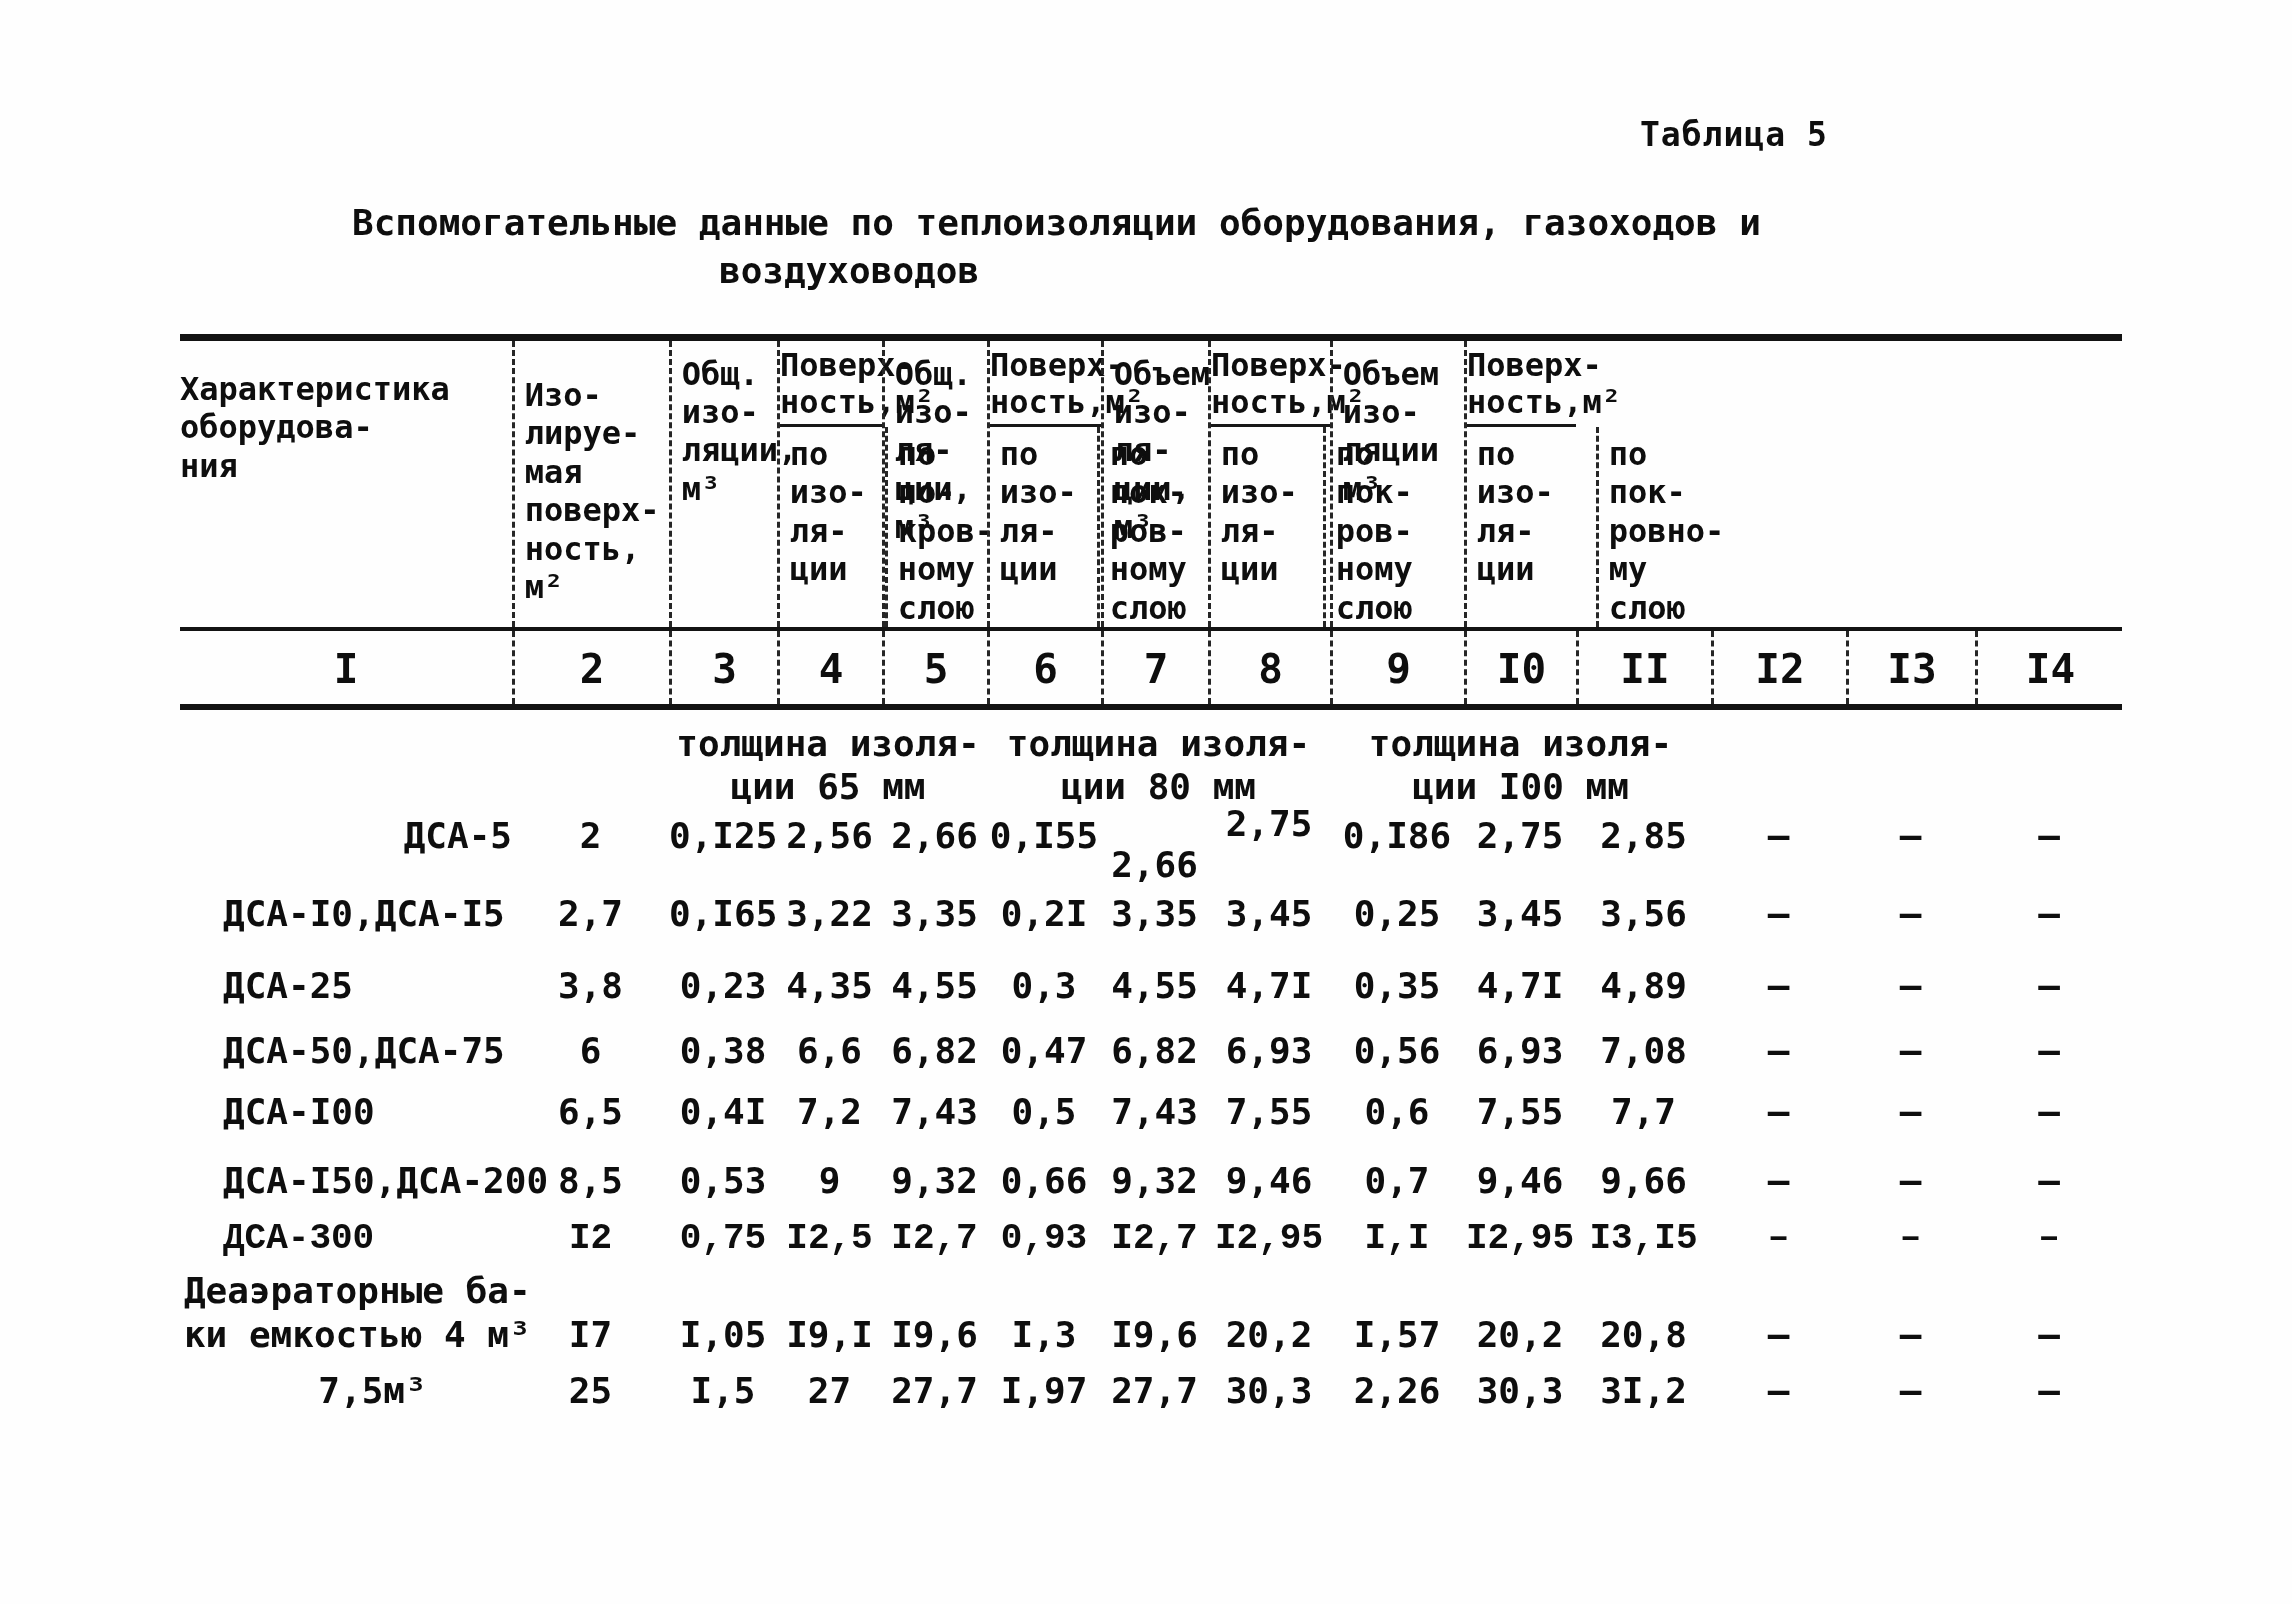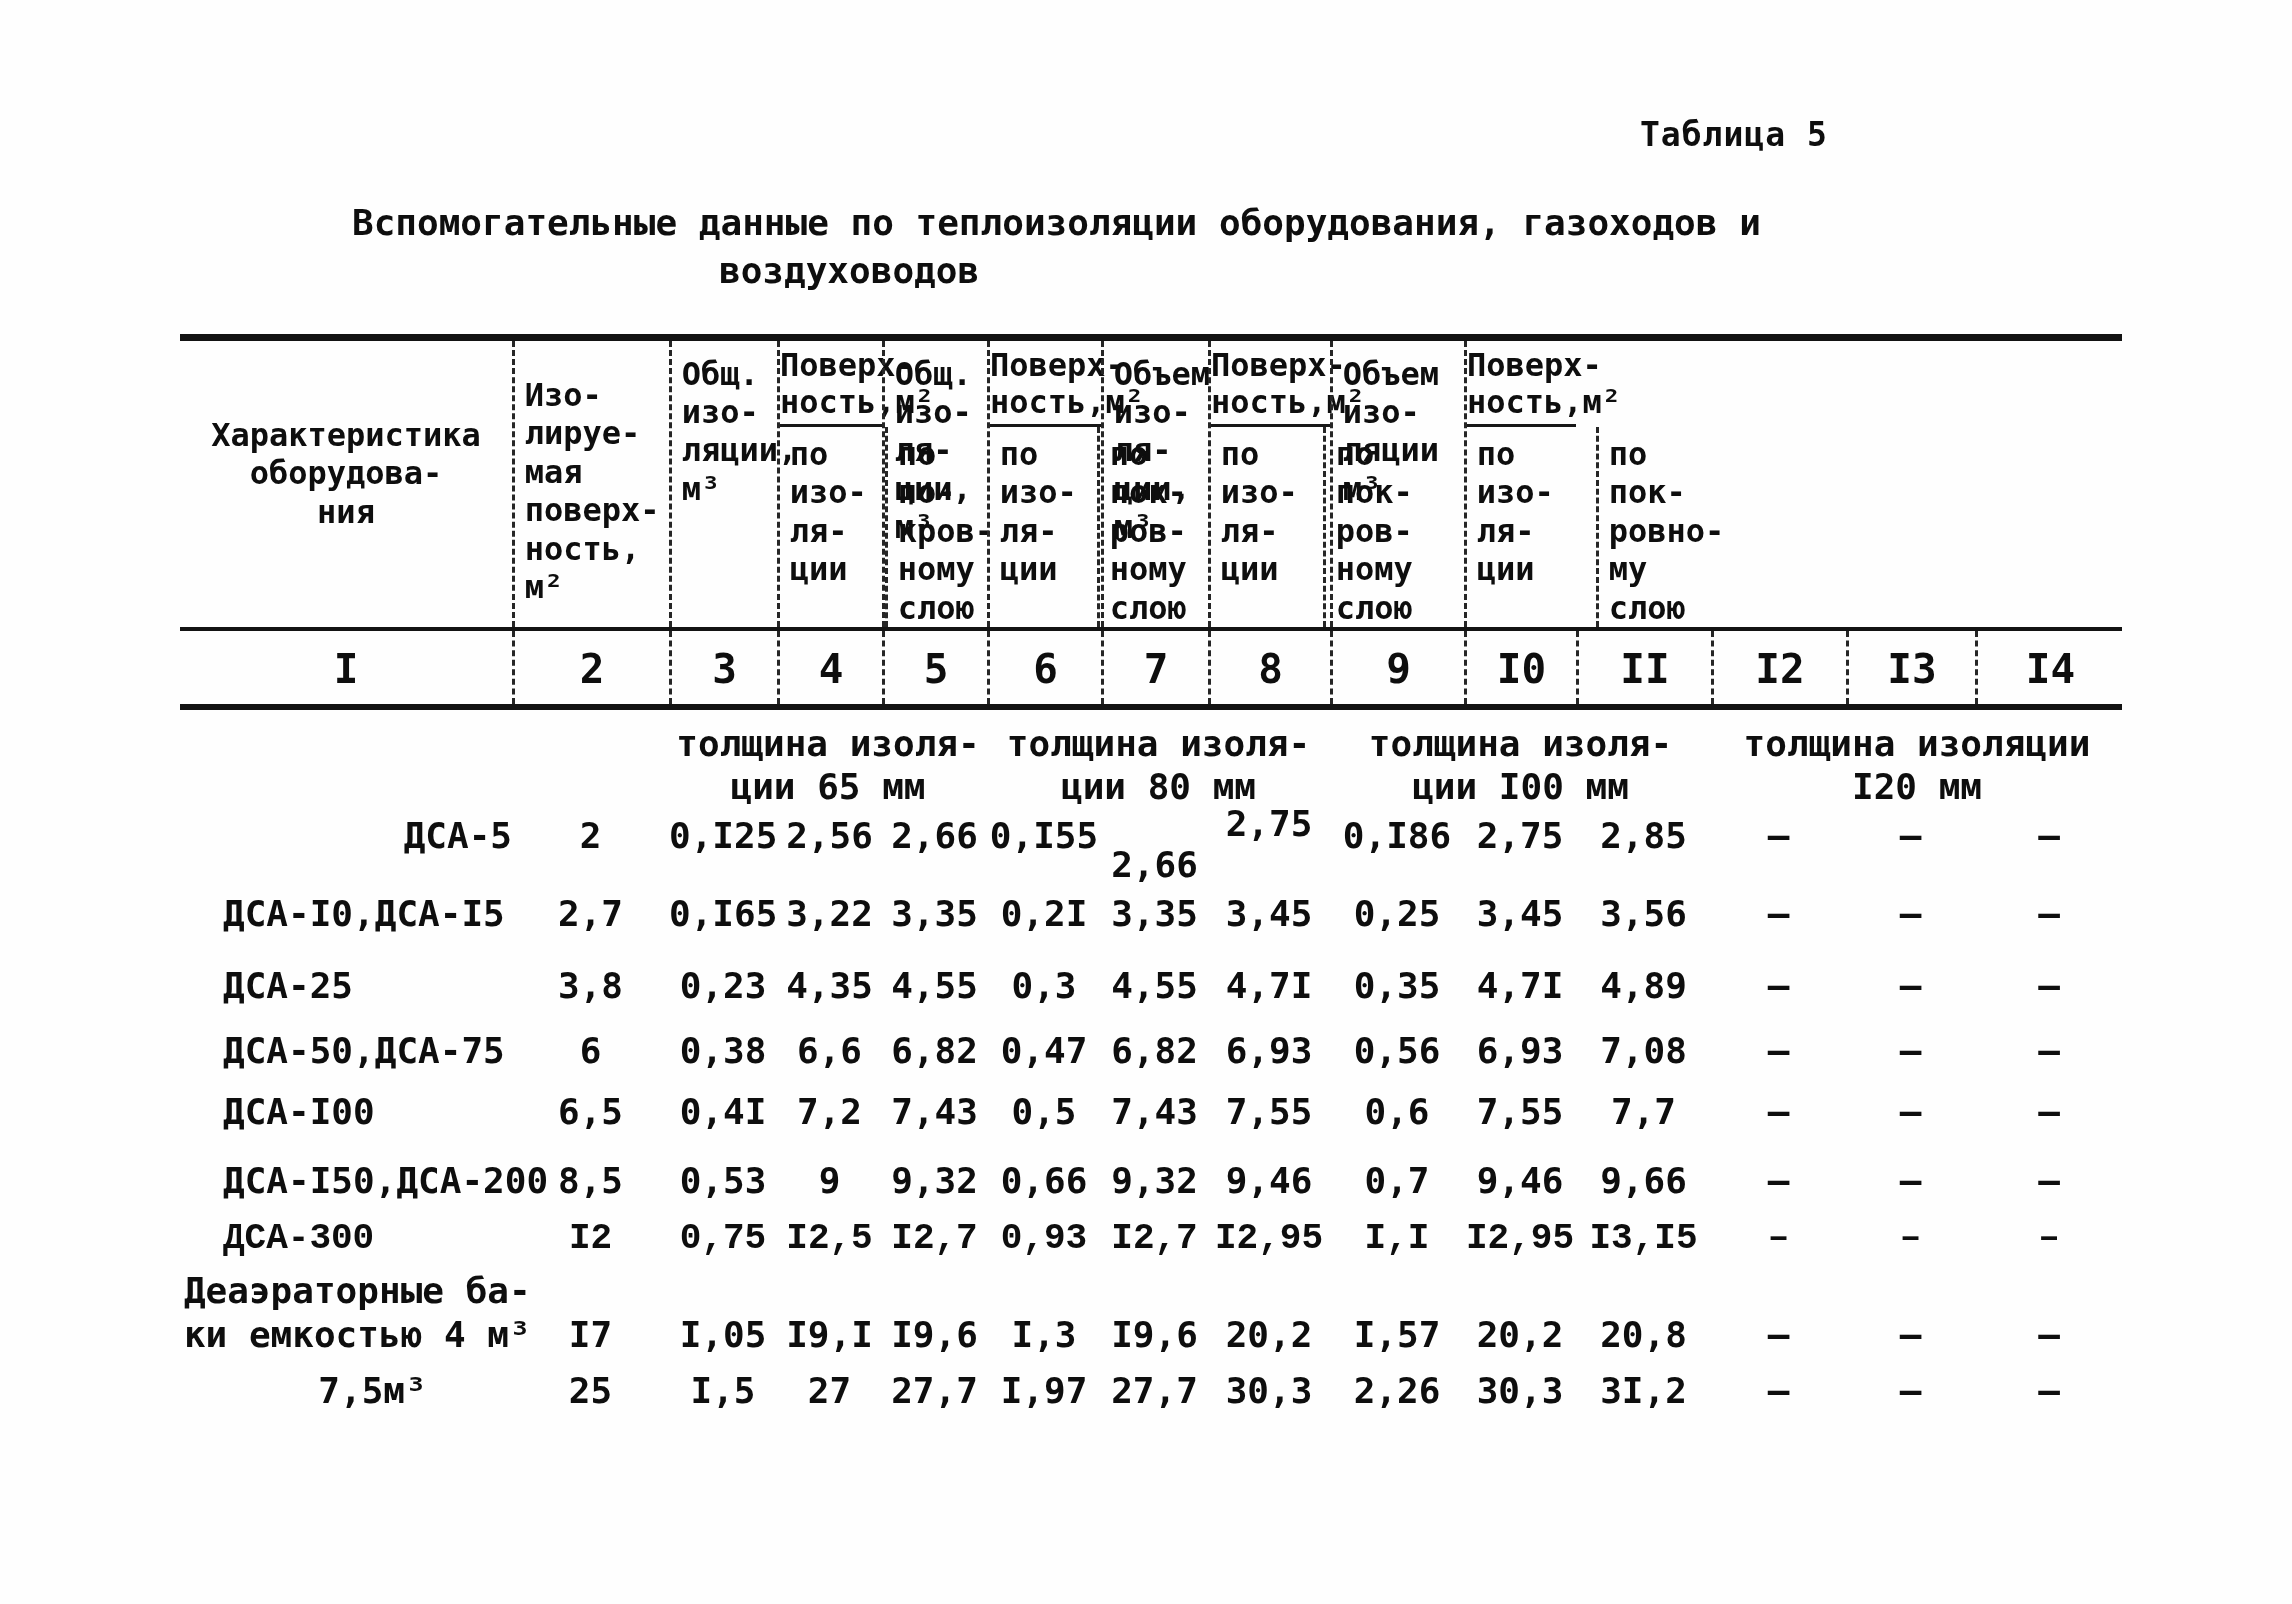--- a/index.html
+++ b/index.html
@@ -21,21 +21,21 @@
     display:grid;
     grid-template-columns:332px 157px 108px 105px 105px 114px 107px 122px 134px 112px 135px 135px 129px 148px;
   }
   .hband { border-top:7.8px solid #131313; border-bottom:4.9px solid #131313; }
   .hc, .hg { min-height:278px; box-sizing:border-box; }
   .hc {
     border-left:3.9px dashed #262626;
     font-size:32px; line-height:1.2;
     white-space:pre; padding:13.6px 0 0 9.7px;
   }
-  .hc.c1 { border-left:none; text-align:center; padding:75px 0 0 0; }
+  .hc.c1 { border-left:none; padding:29px 0 0 0; }
   .hc.c2 { padding-top:35px; }
   .hg { border-left:3.9px dashed #262626; display:flex; flex-direction:column; }
   .gt {
     font-size:32px; line-height:1.15; text-align:center; white-space:pre;
     border-bottom:3.9px solid #171717; padding:5.8px 0 3.9px 0;
   }
   .subs { display:grid; flex:1; }
   .subs .sc { font-size:32px; line-height:1.2; white-space:pre; padding:7.8px 0 0 9.7px; box-sizing:border-box; }
   .subs .sc + .sc { border-left:3.9px dashed #262626; }
   .g45   .subs { grid-template-columns:105px 105px; }
@@ -192,22 +192,20 @@
 
   <div>
 
     <div class="grid dr sec">
       <div class="cell st sp35">толщина изоля-
 ции 65 мм</div>
       <div class="cell st sp68">толщина изоля-
 ции 80 мм</div>
       <div class="cell st sp911">толщина изоля-
 ции I00 мм</div>
-      <div class="cell st sp1214">толщина изоляции
-I20 мм</div>
     </div>
 
     <div class="grid dr r1">
       <div class="cell lbl ind">ДСА-5</div>
       <div class="cell v">2</div>
       <div class="cell v">0,I25</div>
       <div class="cell v">2,56</div>
       <div class="cell v">2,66</div>
       <div class="cell v">0,I55</div>
       <div class="cell v vdrop">2,66</div>

